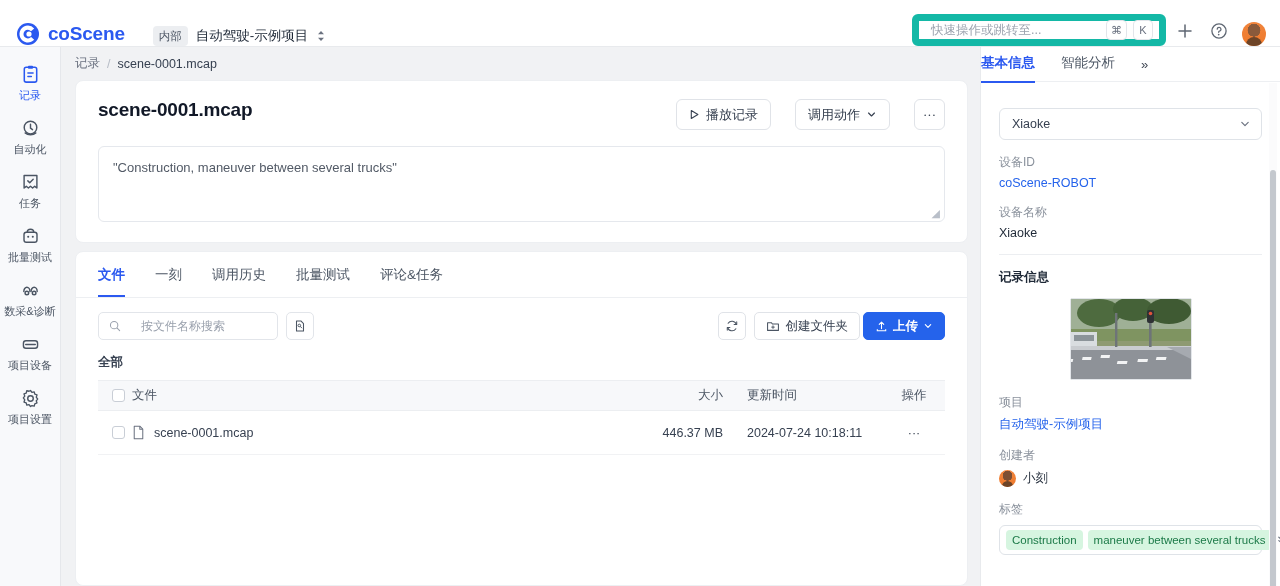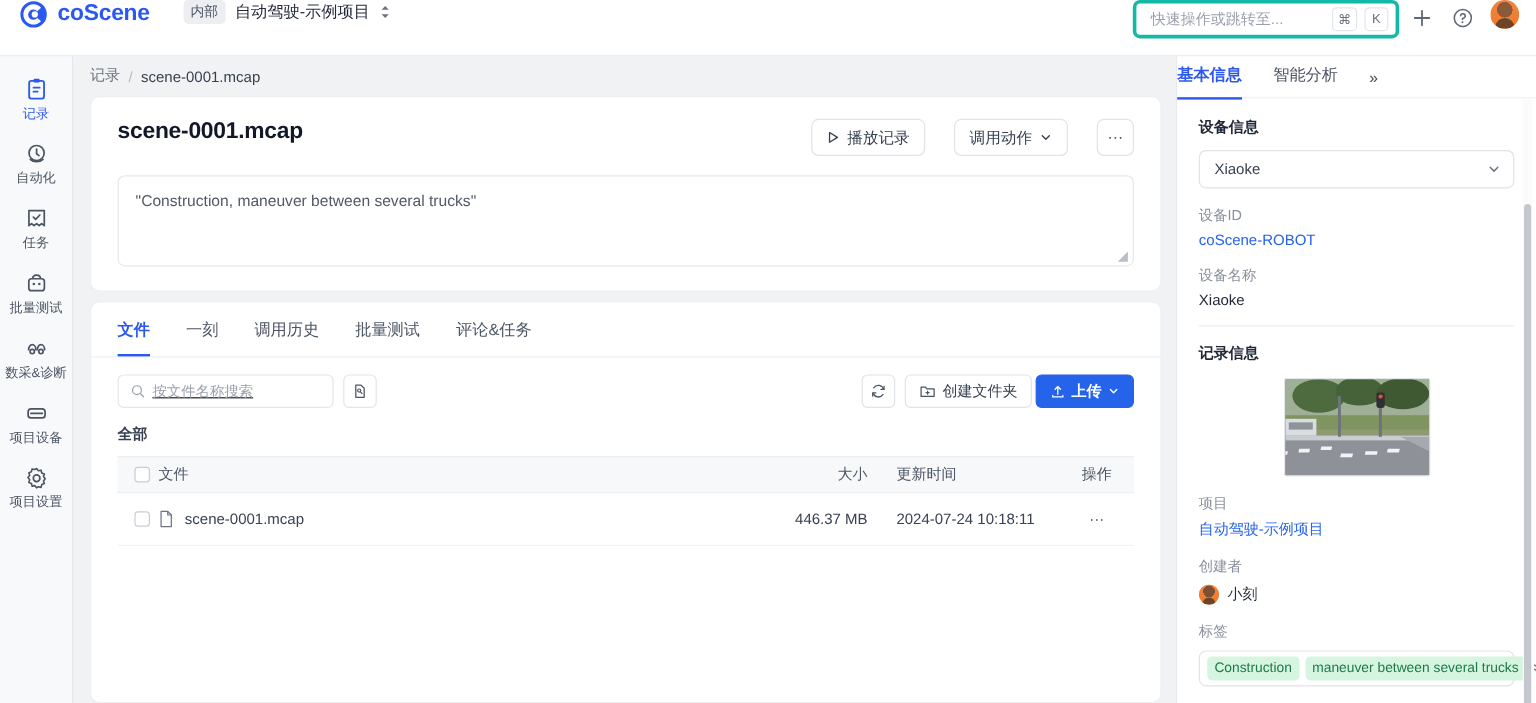--- a/index.html
+++ b/index.html
@@ -11,38 +11,38 @@
     color: #1f2328;
     -webkit-font-smoothing: antialiased;
   }
   .app { width: 1280px; height: 586px; display: flex; flex-direction: column; background:#f1f2f4; }
 
   
   .topbar {
     height: 47px; min-height: 47px;
     background: #ffffff;
     border-bottom: 1px solid #e8eaed;
-    display: flex; align-items: flex-start;
-    padding: 0 14px 0 16px;
+    display: flex; align-items: flex-end;
+    padding: 12px 14px 0 16px;
   }
   .brand { display: flex; align-items: center; gap: 8px; }
   .brand-logo { width: 24px; height: 24px; flex: none; }
   .brand-name { font-size: 19px; font-weight: 700; color: #2b59f0; letter-spacing: -0.2px; }
 
   .proj-wrap { display: flex; align-items: center; gap: 8px; margin-left: 28px; }
   .chip-internal {
     background: #eceef1; color: #4b5563; font-size: 11.5px;
     padding: 2px 6px; border-radius: 4px; line-height: 16px;
   }
   .proj-name { font-size: 13.5px; color: #1f2937; }
   .proj-caret { color: #6b7280; font-size: 10px; line-height: 1; display:flex; flex-direction:column; gap:1px;}
 
   .topbar-spacer { flex: 1; }
   .search-box {
-    width: 222px; height: 32px; border: 3px solid #14b8a6; border-radius: 6px;
+    width: 254px; height: 32px; border: 7px solid #14b8a6; border-radius: 6px;
     background: #fff; display: flex; align-items: center; padding: 0 6px 0 12px; gap: 6px;
   }
   .search-placeholder { flex: 1; font-size: 12.5px; color: #9aa1ad; }
   .kbd {
     min-width: 20px; height: 20px; border: 1px solid #e2e5ea; border-radius: 4px;
     display: flex; align-items: center; justify-content: center;
     font-size: 11px; color: #6b7280; padding: 0 4px;
   }
   .icon-btn-top {
     width: 30px; height: 30px; display: flex; align-items: center; justify-content: center;
@@ -107,21 +107,21 @@
   .tabs { display: flex; gap: 0; border-bottom: 1px solid #edeff2; padding: 0 22px; }
   .tab {
     font-size: 13.5px; color: #4b5563; padding: 14px 0 11px; margin-right: 30px;
     border-bottom: 2px solid transparent; white-space: nowrap;
   }
   .tab.active { color: #2b59f0; font-weight: 700; border-bottom-color: #2b59f0; }
 
   .toolbar { display: flex; align-items: center; padding: 14px 22px 0; }
   .search-input {
     width: 180px; height: 28px; border: 1px solid #e2e5ea; border-radius: 5px; background: #fff;
-    display: flex; align-items: center; gap: 6px; padding: 0 10px; text-decoration: underline;
+    display: flex; align-items: center; gap: 20px; padding: 0 10px;
   }
   .search-input .sph { font-size: 12px; color: #9aa1ad; }
   .tool-square {
     width: 28px; height: 28px; border: 1px solid #e2e5ea; border-radius: 5px; background: #fff;
     display: flex; align-items: center; justify-content: center; color: #4b5563; margin-left: 8px;
   }
   .toolbar-spacer { flex: 1; }
   .btn-sm {
     height: 28px; border: 1px solid #e0e3e8; border-radius: 5px; background: #fff;
     display: inline-flex; align-items: center; gap: 6px; padding: 0 11px;
@@ -477,21 +477,20 @@
     <div class="rightpanel">
 
       <div class="rp-tabs">
         <div class="rp-tab active"><span>基本信息</span></div>
         <div class="rp-tab"><span>智能分析</span></div>
         <div class="rp-more">»</div>
       </div>
 
       <div class="rp-body">
 
-        <div class="rp-h">设备信息</div>
 
         <div class="select">
           <span class="sv">Xiaoke</span>
           <span>
             <svg width="12" height="12" viewBox="0 0 12 12">
                 <path d="M2.8 4.4L6 7.6l3.2-3.2" fill="none" stroke="#6b7280" stroke-width="1.2" stroke-linecap="round" stroke-linejoin="round"></path>
               </svg>
           </span>
         </div>
 

